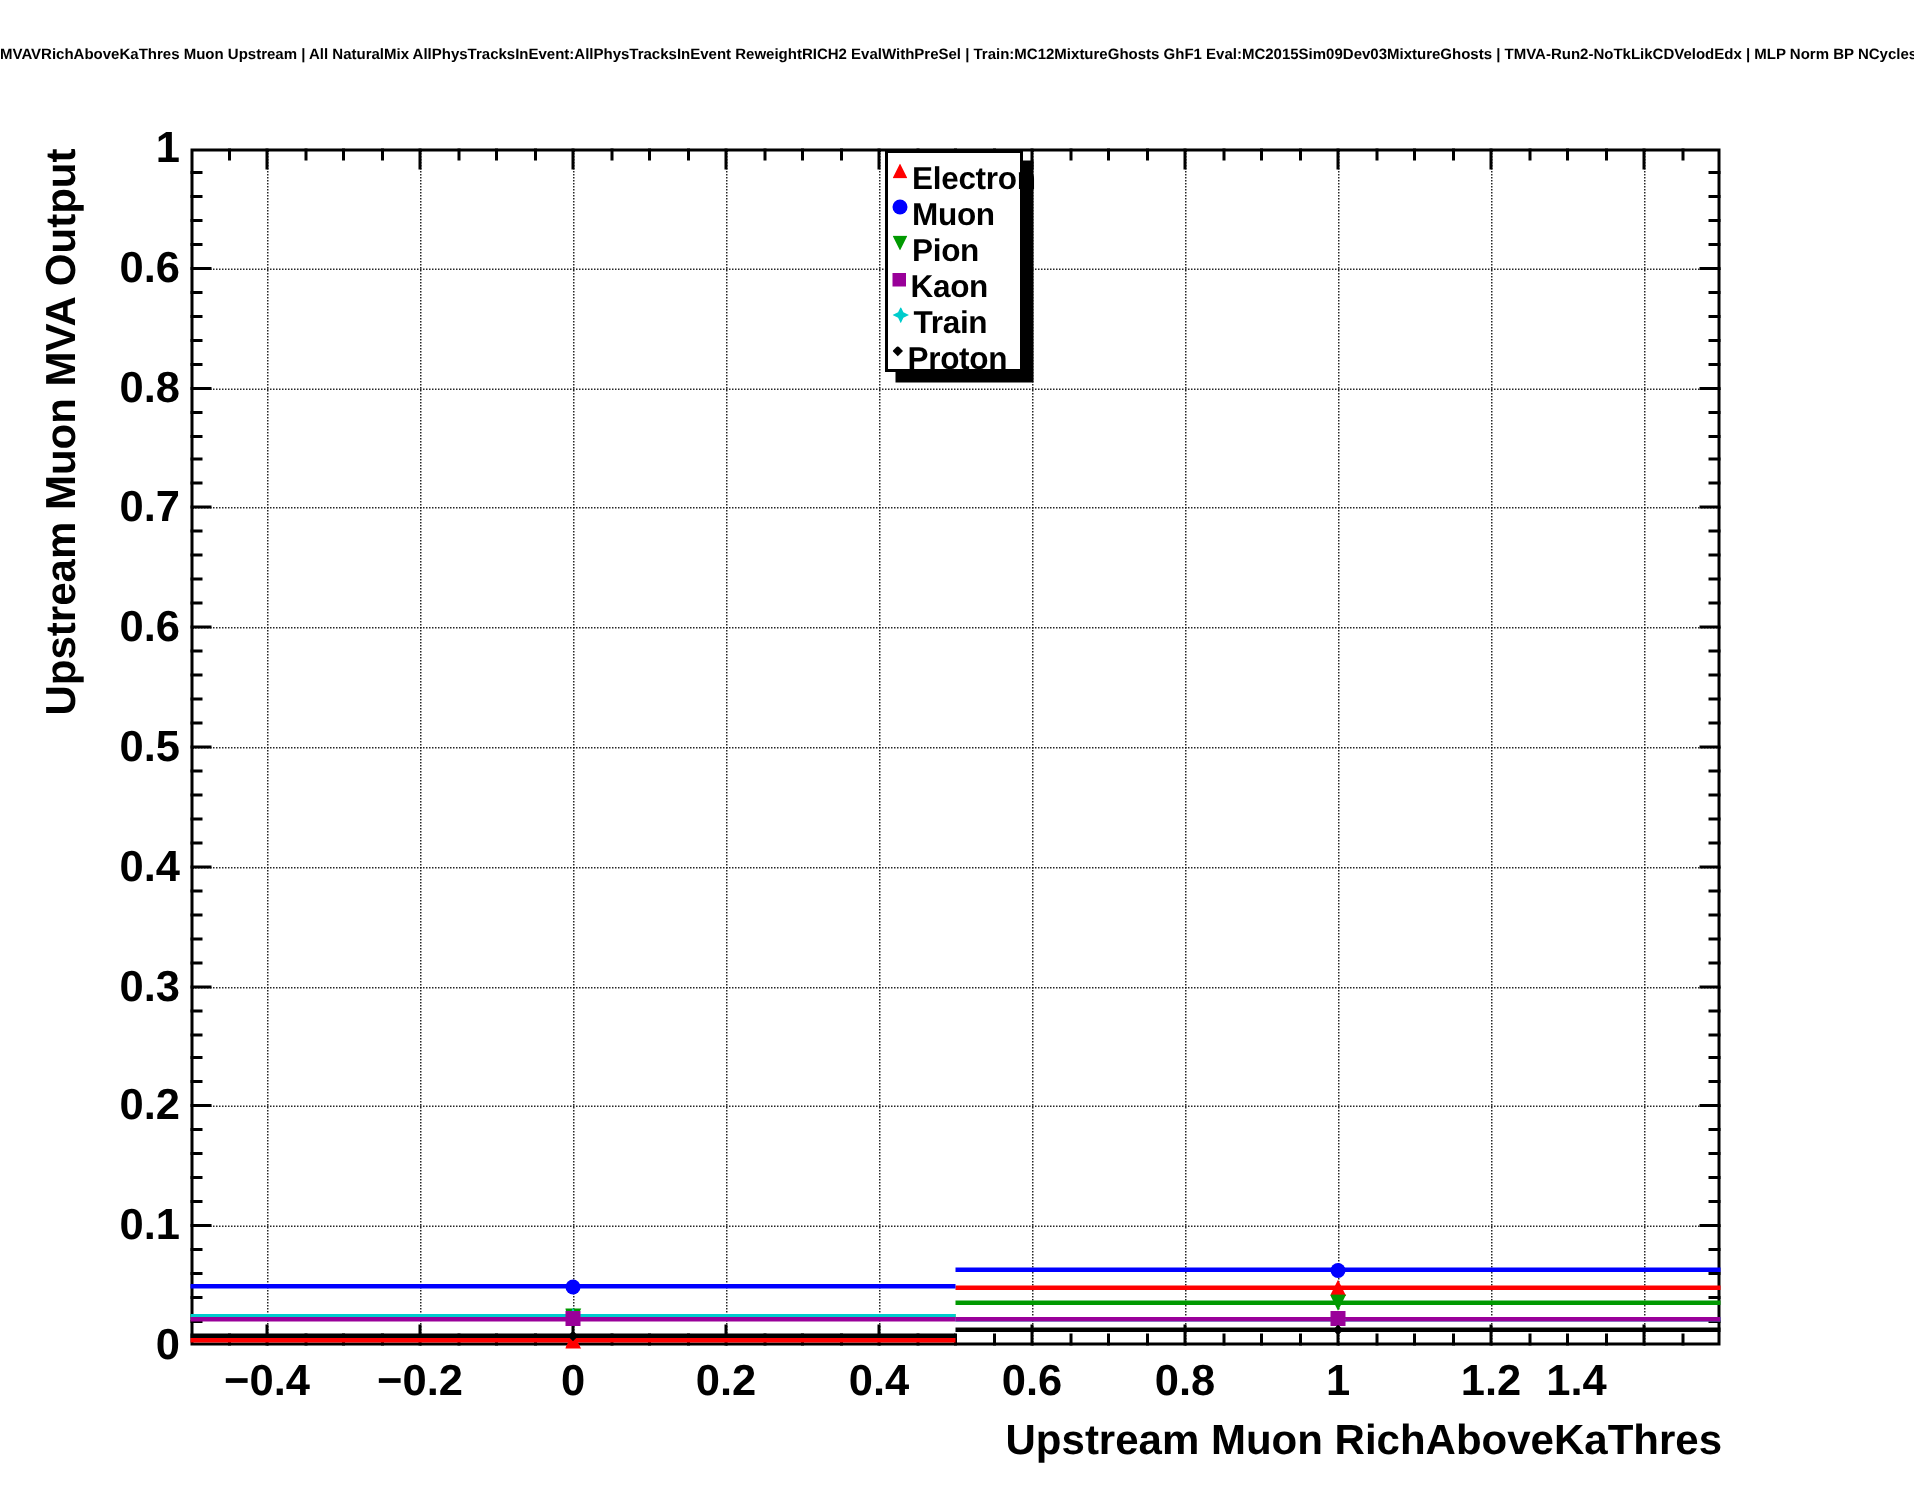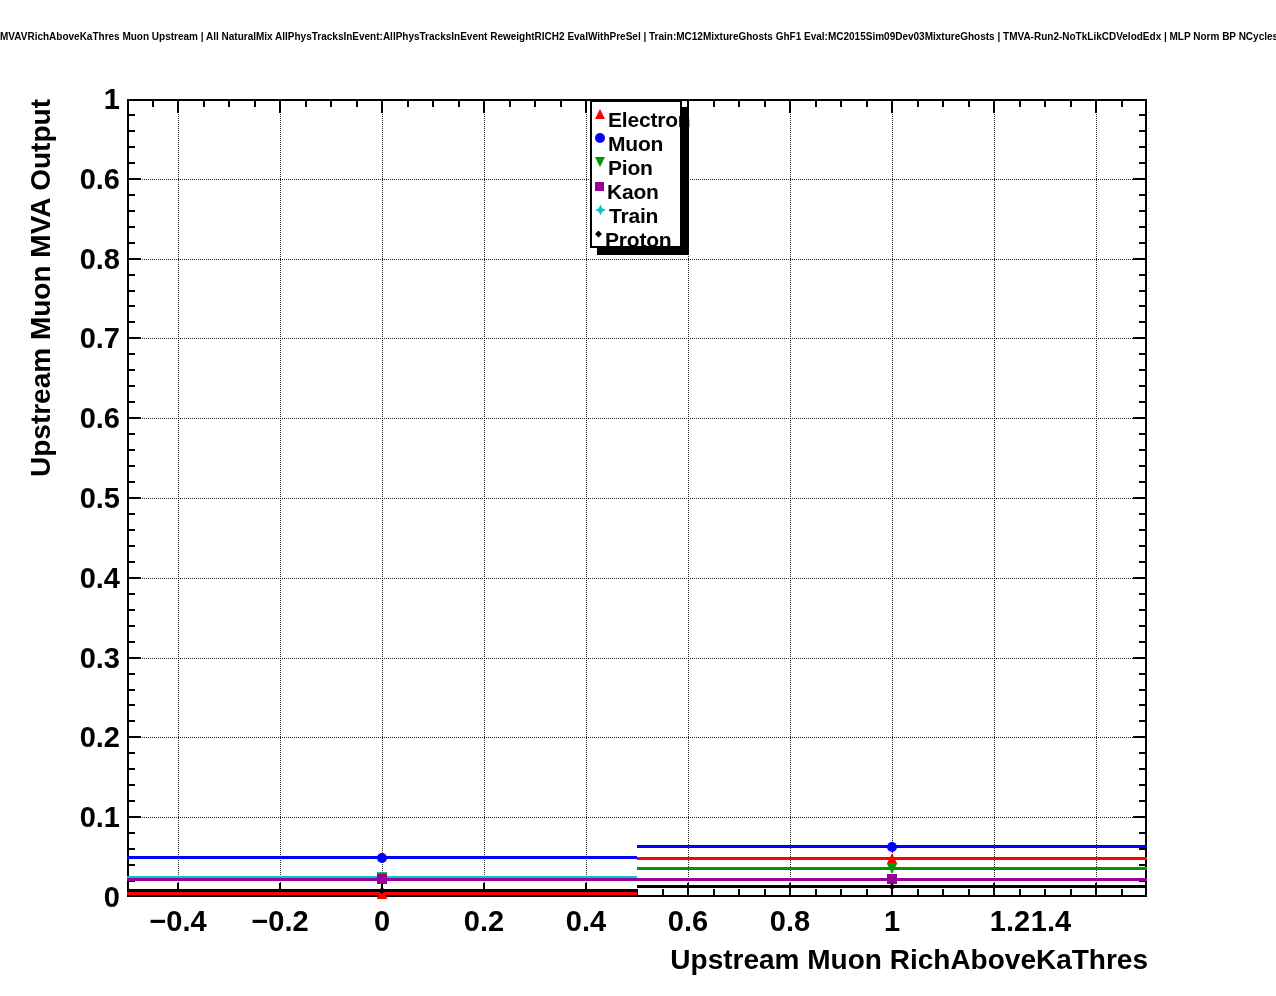--- a/index.html
+++ b/index.html
@@ -253,21 +253,21 @@
       <div class="tick" style="left: 127px; top: 113.96px; width: 8px; height: 2px;"></div>
       <div class="tick" style="left: 1139px; top: 113.96px; width: 8px; height: 2px;"></div>
       <div class="xticklabel" style="left: 178px; top: 906px;">−0.4</div>
       <div class="xticklabel" style="left: 280px; top: 906px;">−0.2</div>
       <div class="xticklabel" style="left: 382px; top: 906px;">0</div>
       <div class="xticklabel" style="left: 484px; top: 906px;">0.2</div>
       <div class="xticklabel" style="left: 586px; top: 906px;">0.4</div>
       <div class="xticklabel" style="left: 688px; top: 906px;">0.6</div>
       <div class="xticklabel" style="left: 790px; top: 906px;">0.8</div>
       <div class="xticklabel" style="left: 892px; top: 906px;">1</div>
-      <div class="xticklabel" style="left: 994px; top: 906px; margin-left: 16px;">1.2</div>
+      <div class="xticklabel" style="left: 994px; top: 906px;">1.2</div>
       <div class="xticklabel" style="left: 1051px; top: 906px;">1.4</div>
       <div class="yticklabel" style="top: 882px;">0</div>
       <div class="yticklabel" style="top: 802.2px;">0.1</div>
       <div class="yticklabel" style="top: 722.4px;">0.2</div>
       <div class="yticklabel" style="top: 642.6px;">0.3</div>
       <div class="yticklabel" style="top: 562.8px;">0.4</div>
       <div class="yticklabel" style="top: 483px;">0.5</div>
       <div class="yticklabel" style="top: 403.2px;">0.6</div>
       <div class="yticklabel" style="top: 323.4px;">0.7</div>
       <div class="yticklabel" style="top: 243.6px;">0.8</div>

